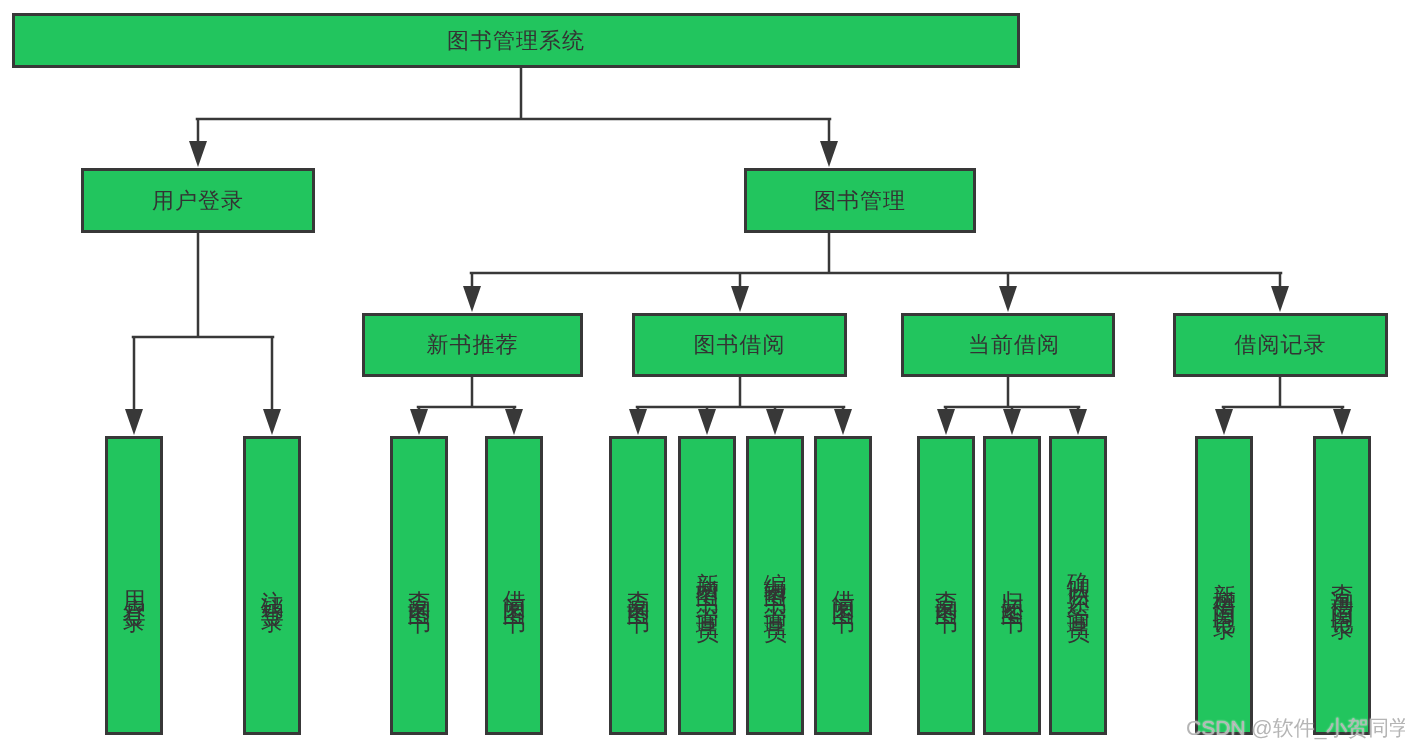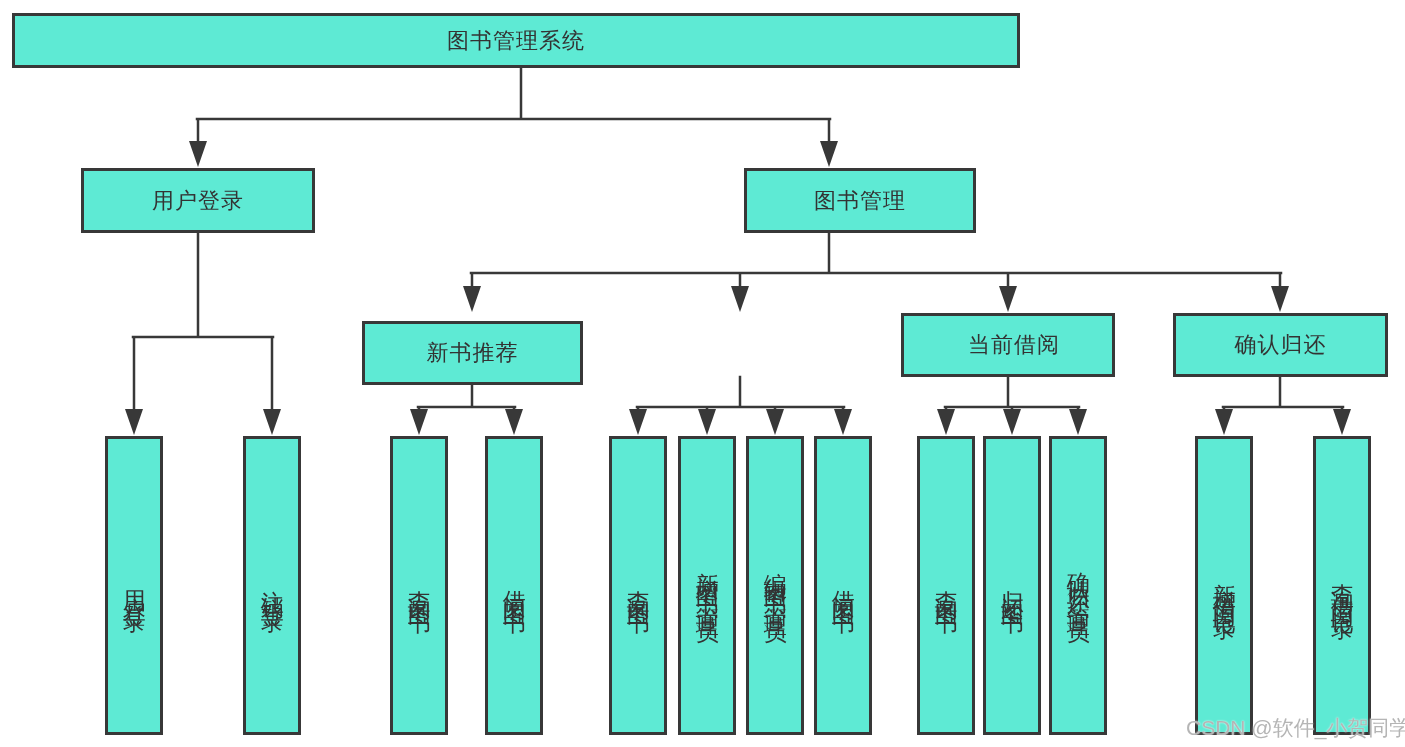--- a/index.html
+++ b/index.html
@@ -20,36 +20,36 @@
     left: 0;
     top: 0;
     width: 1405px;
     height: 747px;
     pointer-events: none;
   }
   .node {
     position: absolute;
     box-sizing: border-box;
     border: 3px solid #383838;
-    background: #5eead4;
+    background: #22c55e;
     display: flex;
     align-items: center;
     justify-content: center;
     color: #333333;
   }
   .node .hlabel {
     font-size: 22px;
     letter-spacing: 1px;
     white-space: nowrap;
   }
   .root-node   { left: 12px;  top: 13px;  width: 1008px; height: 55px; }
   .l2-a        { left: 81px;  top: 168px; width: 234px;  height: 65px; }
   .l2-b        { left: 712px; top: 168px; width: 232px;  height: 65px; margin-left: 32px; }
   .l3          { top: 313px; height: 64px; }
-  .l3-a        { left: 362px;  width: 221px; margin-top: 8px; }
+  .l3-a        { left: 362px;  width: 221px; }
   .l3-b        { left: 632px;  width: 215px; }
   .l3-c        { left: 901px;  width: 214px; padding-left: 12px; }
   .l3-d        { left: 1173px; width: 215px; }
   .leaf {
     top: 436px;
     width: 58px;
     height: 299px;
   }
   .leaf .vlabel {
     writing-mode: vertical-rl;
@@ -135,25 +135,28 @@
   <div class="node l2-a">
     <span class="hlabel">用户登录</span>
   </div>
   <div class="node l2-b">
     <span class="hlabel">图书管理</span>
   </div>
 
   <div class="node l3 l3-a">
     <span class="hlabel">新书推荐</span>
   </div>
+  <div class="node l3 l3-b">
+    <span class="hlabel">图书借阅</span>
+  </div>
   <div class="node l3 l3-c">
     <span class="hlabel">当前借阅</span>
   </div>
   <div class="node l3 l3-d">
-    <span class="hlabel">确认归还</span>
+    <span class="hlabel">借阅记录</span>
   </div>
 
   <div class="node leaf leaf-1">
     <span class="vlabel">用户登录</span>
   </div>
   <div class="node leaf leaf-2">
     <span class="vlabel">注销登录</span>
   </div>
   <div class="node leaf leaf-3">
     <span class="vlabel">查询图书</span>

